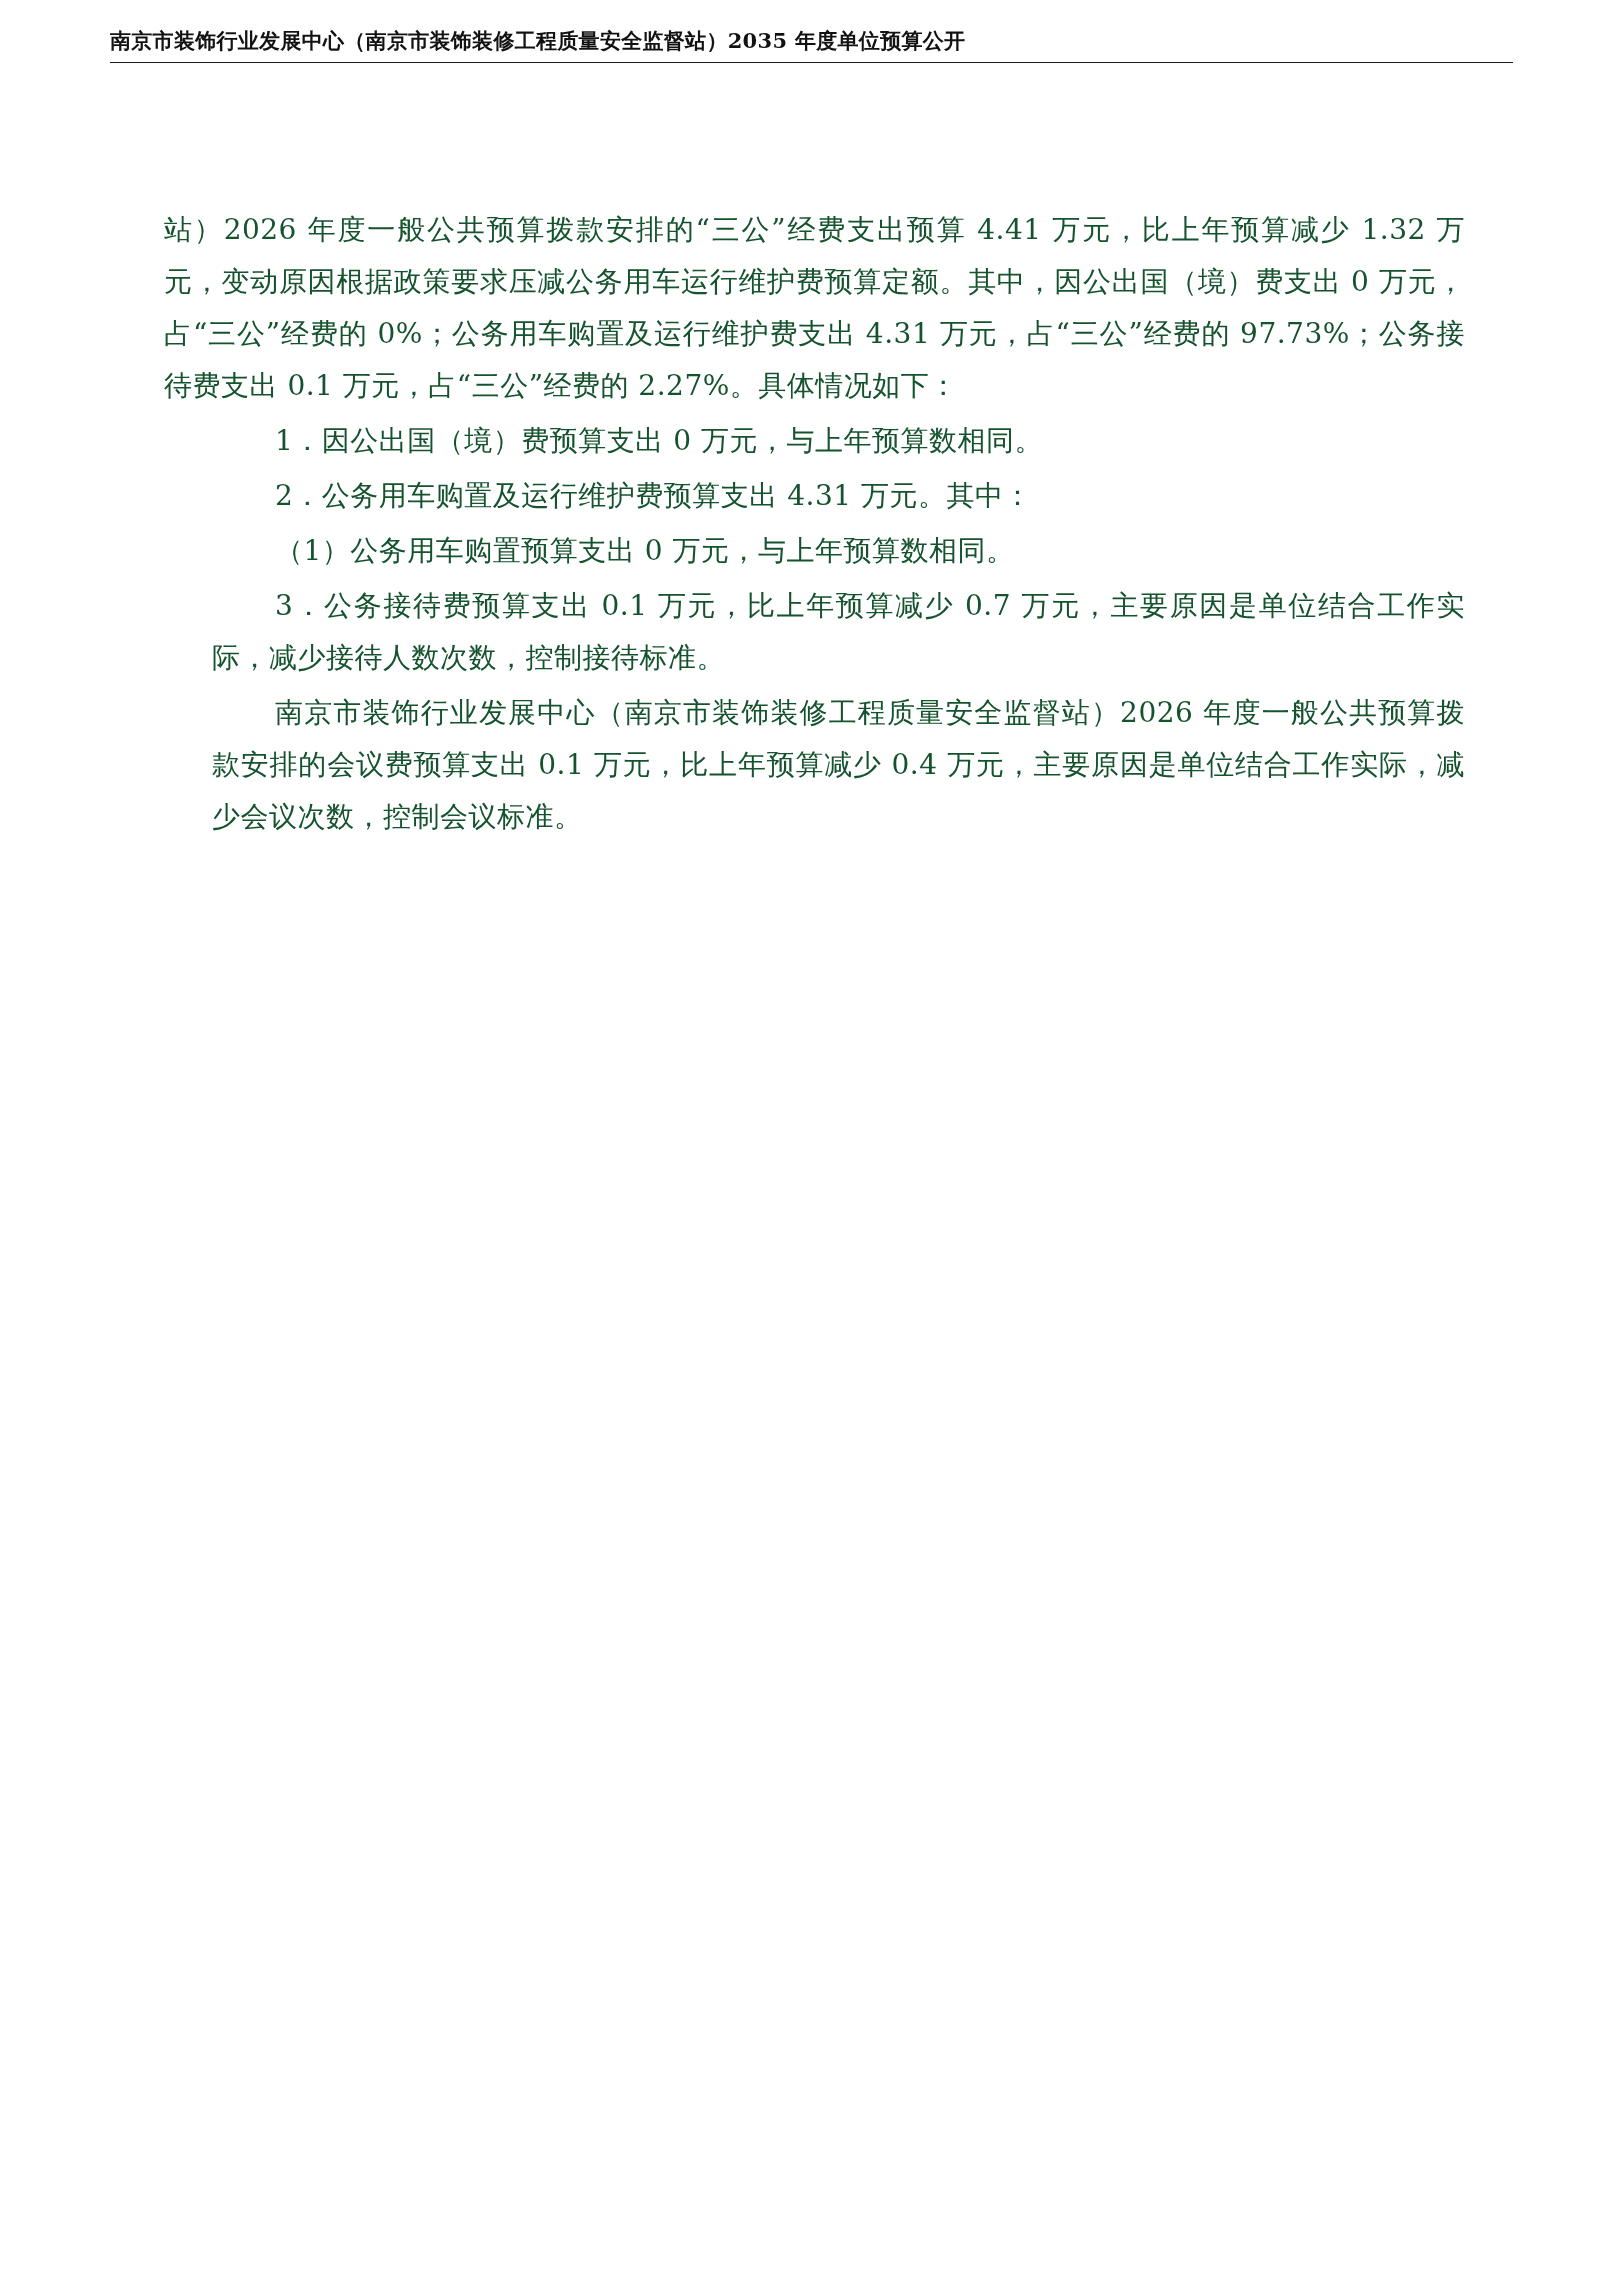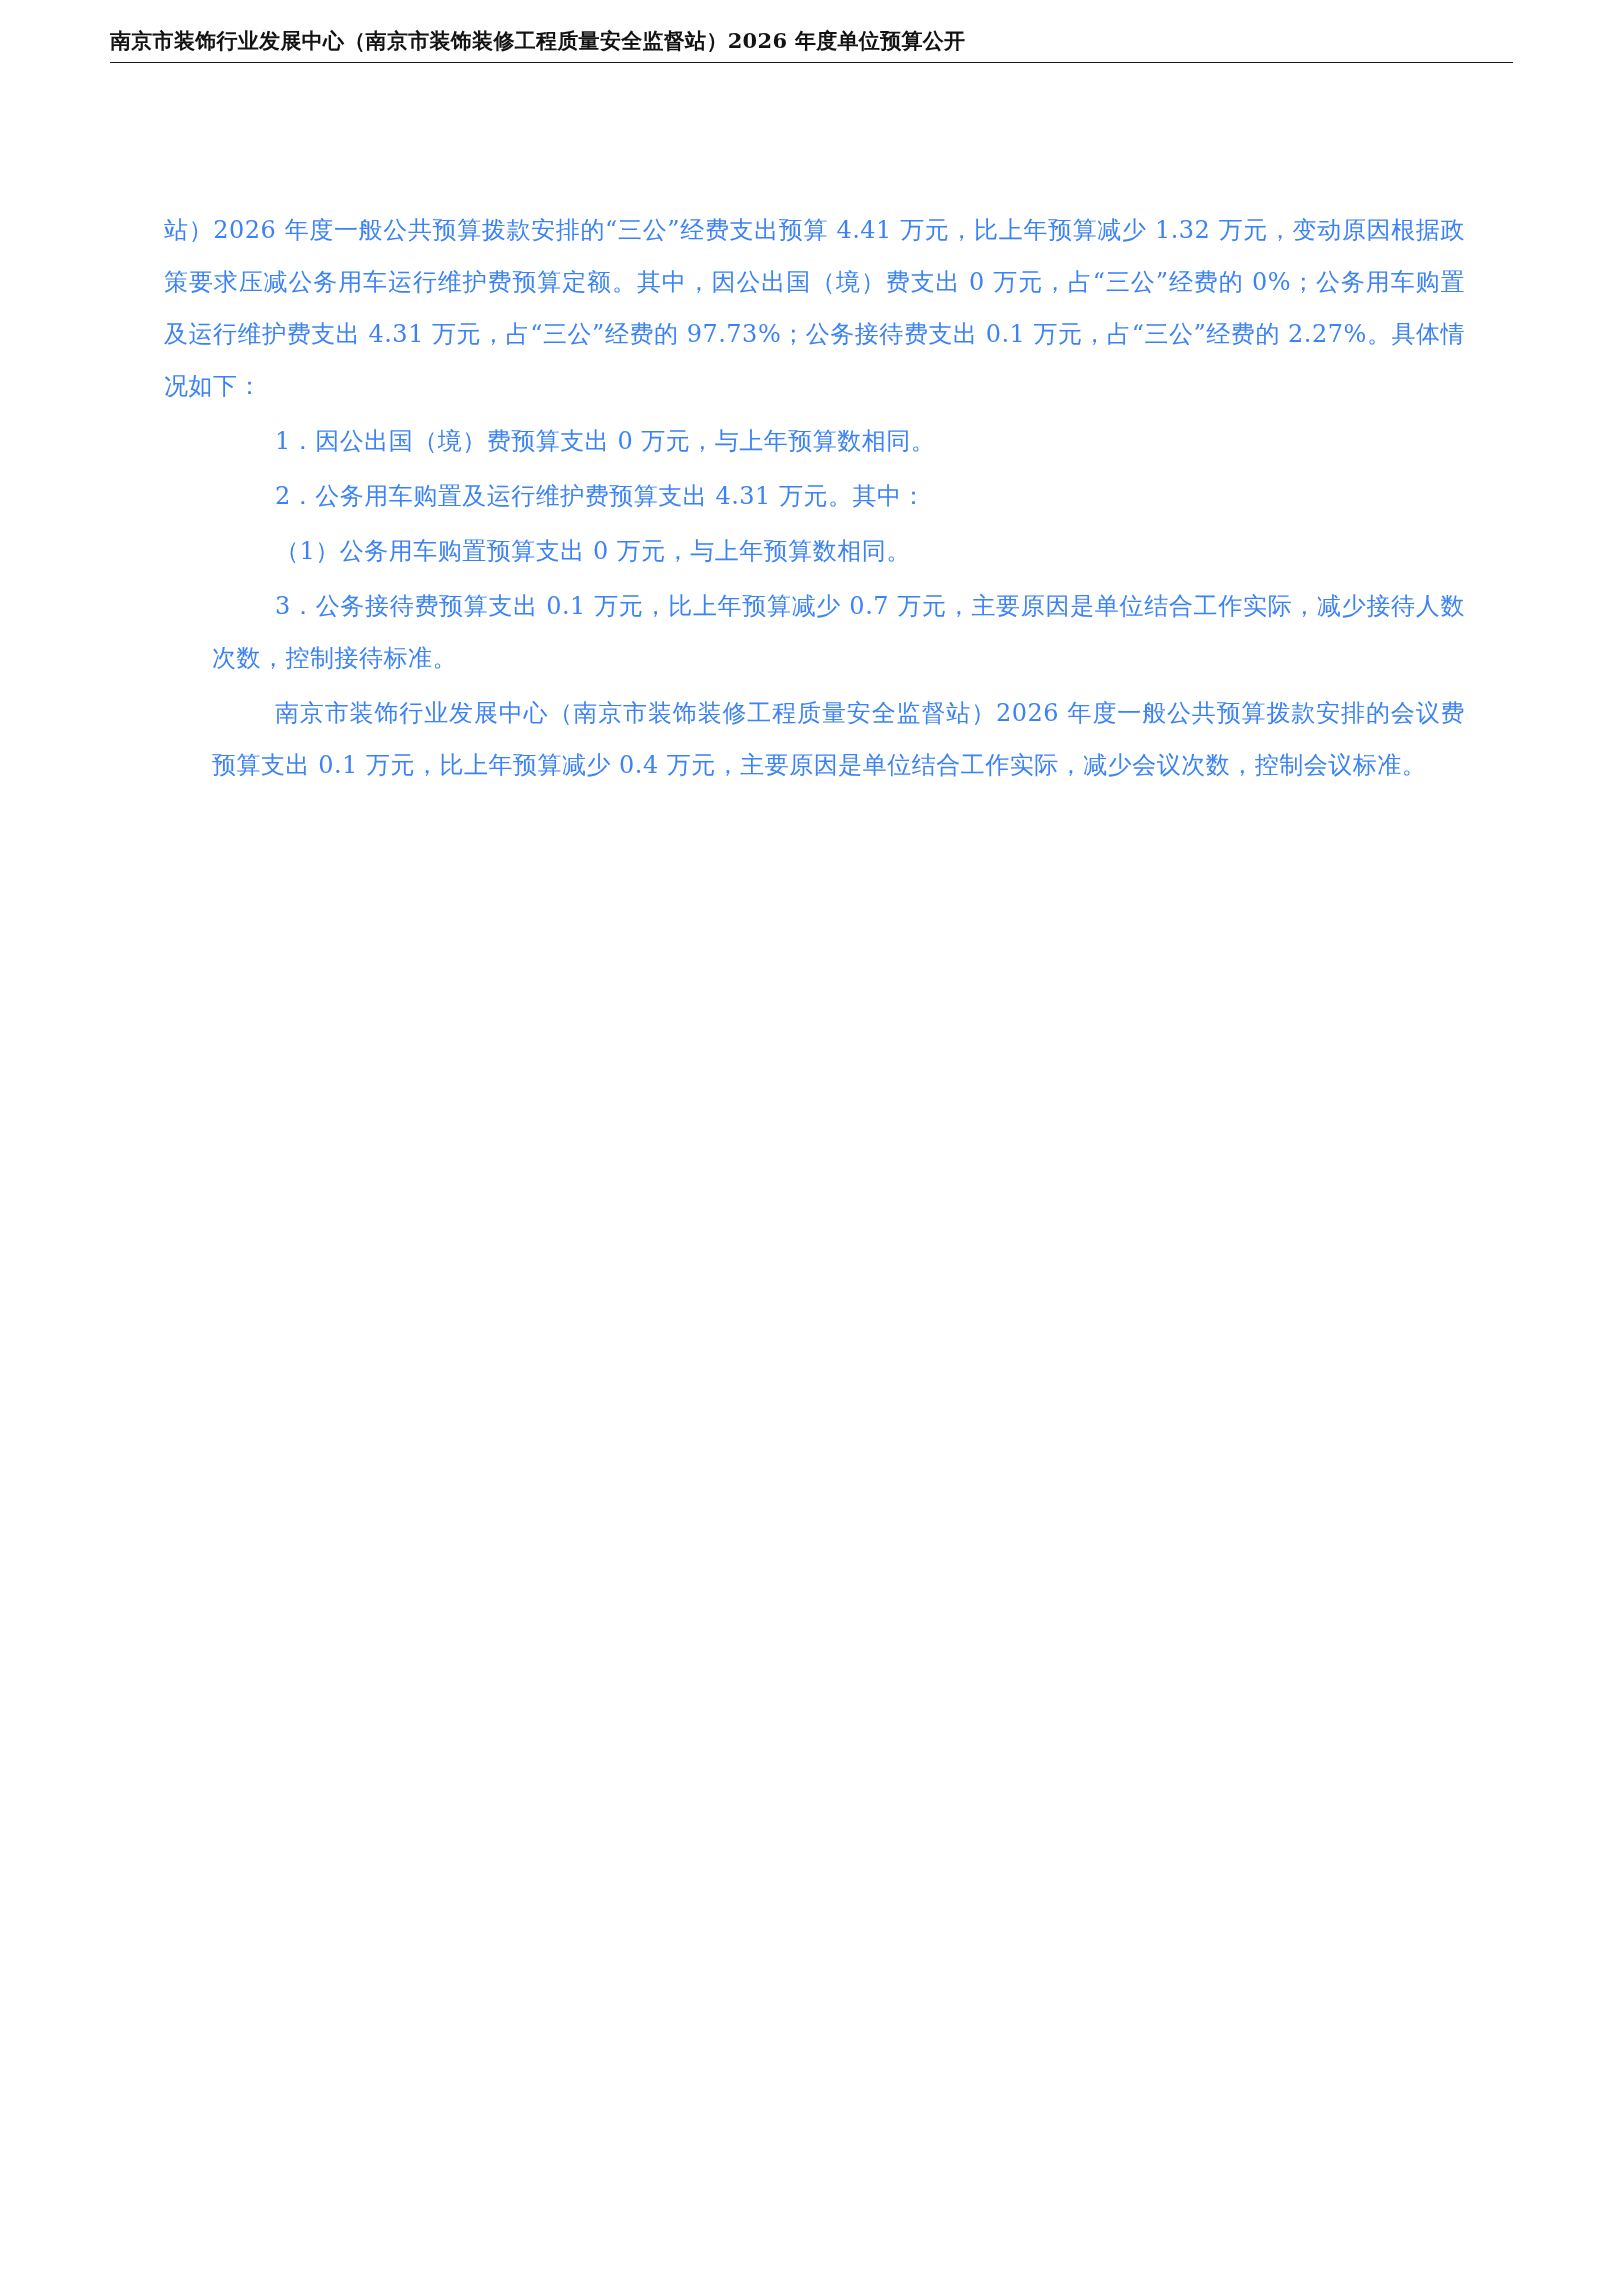--- a/index.html
+++ b/index.html
@@ -47,27 +47,27 @@
 
   
   .content {
     position: absolute;
     left: 164px;
     top: 204px;
     width: 1301px;
   }
   p.para {
     margin: 0 0 3.1px 0;
-    font-size: 24px;
+    font-size: 28px;
     line-height: 52px;
     text-align: justify;
     text-justify: inter-ideograph;
     letter-spacing: 0.5px;
     font-family: "DejaVu Serif", "Liberation Serif", serif;
-    color: #3b82f6;
+    color: #14532d;
   }
   p.indent {
     text-indent: 63px;
     margin-left: 48px;
   }
   p.noindent {
     text-indent: 0;
   }
   
   p.para:last-child { margin-bottom: 0; }
@@ -84,21 +84,21 @@
     color: #161616;
     font-family: "DejaVu Serif", "Liberation Serif", serif;
   }
 </style>
 </head>
 <body>
 
 <div class="page">
 
   <div class="header">
-    <div class="header-title">南京市装饰行业发展中心（南京市装饰装修工程质量安全监督站）2026 年度单位预算公开</div>
+    <div class="header-title">南京市装饰行业发展中心（南京市装饰装修工程质量安全监督站）2035 年度单位预算公开</div>
     <div class="header-rule"></div>
   </div>
 
   <div class="content">
     <p class="para noindent">站）2026 年度一般公共预算拨款安排的“三公”经费支出预算 4.41 万元，比上年预算减少 1.32 万元，变动原因根据政策要求压减公务用车运行维护费预算定额。其中，因公出国（境）费支出 0 万元，占“三公”经费的 0%；公务用车购置及运行维护费支出 4.31 万元，占“三公”经费的 97.73%；公务接待费支出 0.1 万元，占“三公”经费的 2.27%。具体情况如下：</p>
     <p class="para indent">1．因公出国（境）费预算支出 0 万元，与上年预算数相同。</p>
     <p class="para indent">2．公务用车购置及运行维护费预算支出 4.31 万元。其中：</p>
     <p class="para indent">（1）公务用车购置预算支出 0 万元，与上年预算数相同。</p>
     <p class="para indent">3．公务接待费预算支出 0.1 万元，比上年预算减少 0.7 万元，主要原因是单位结合工作实际，减少接待人数次数，控制接待标准。</p>
     <p class="para indent">南京市装饰行业发展中心（南京市装饰装修工程质量安全监督站）2026 年度一般公共预算拨款安排的会议费预算支出 0.1 万元，比上年预算减少 0.4 万元，主要原因是单位结合工作实际，减少会议次数，控制会议标准。</p>

